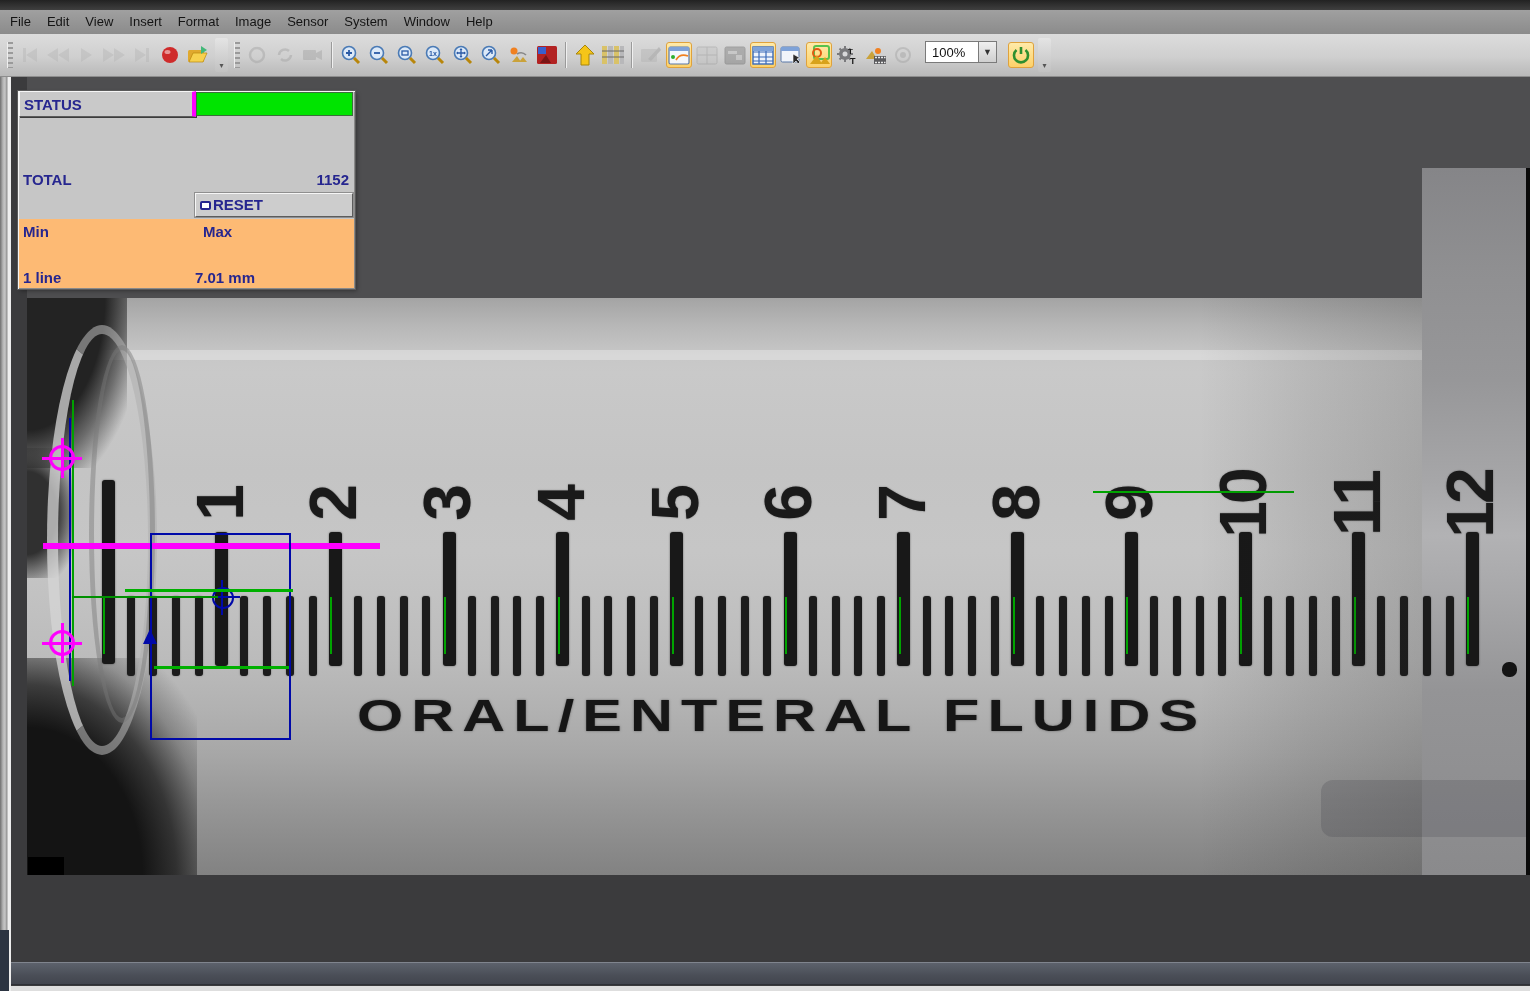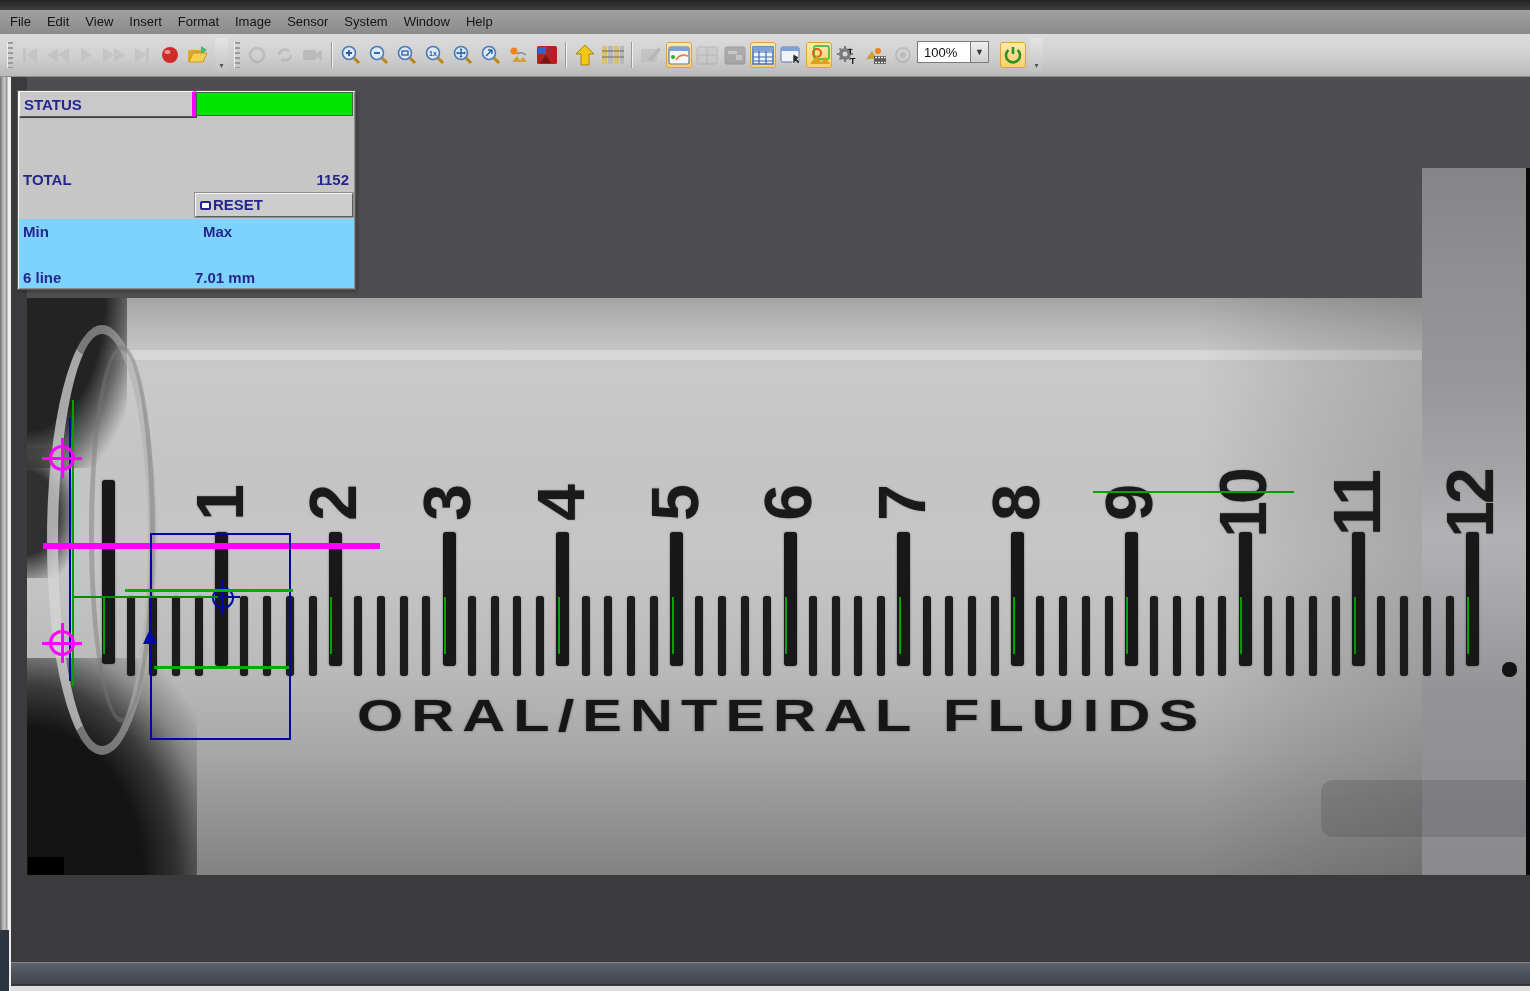--- a/index.html
+++ b/index.html
@@ -20,21 +20,21 @@
       background:repeating-linear-gradient(180deg,#9a9a9a 0 2px,transparent 2px 5px);
       border-left:1px solid #eee;}
   .tb{width:26px;height:26px;margin:0 1px;border:1px solid transparent;border-radius:3px;
       display:flex;align-items:center;justify-content:center;position:relative;}
   .tb.active{background:linear-gradient(180deg,#ffeaa9,#fdd169);border:1px solid #dfa23c;}
   .tb.dis{opacity:.38;filter:grayscale(1);}
   .tbsep{width:2px;height:26px;margin:0 4px;border-left:1px solid #9a9a9a;border-right:1px solid #f0f0f0;}
   .tb-overflow{width:13px;height:34px;margin:0 3px;border-radius:2px;
       background:linear-gradient(180deg,#e4e4e4,#c2c2c2);display:flex;align-items:flex-end;justify-content:center;
       font-size:8px;color:#555;padding-bottom:2px;}
-  #zoomcombo{display:flex;margin-left:0;height:28px;}
+  #zoomcombo{display:flex;margin-left:8px;height:28px;}
   #zoomval{width:54px;height:22px;background:#fff;border:1px solid #7a7a7a;font-size:13px;color:#111;
       display:flex;align-items:center;padding-left:6px;}
   #zoomdrop{width:18px;height:22px;background:linear-gradient(180deg,#efefef,#cfcfcf);border:1px solid #7a7a7a;border-left:none;
       font-size:9px;color:#333;display:flex;align-items:center;justify-content:center;}
   .tri-r{width:0;height:0;border-top:7px solid transparent;border-bottom:7px solid transparent;border-left:11px solid #b2b2b5;}
   .tri-l{width:0;height:0;border-top:7px solid transparent;border-bottom:7px solid transparent;border-right:11px solid #b2b2b5;}
   .bar-v{width:3px;height:14px;background:#b2b2b5;}
 
   
   #leftstrip{position:absolute;left:0;top:77px;width:11px;height:914px;
@@ -106,21 +106,21 @@
   .plabel{position:absolute;left:5px;}
   .pval{position:absolute;right:6px;text-align:right;}
   #statusbtn{position:absolute;left:1px;top:0;width:177px;height:26px;line-height:25px;padding-left:4px;
       background:#c9c9c9;border:1px solid;border-color:#f6f6f6 #5c5c5c #5c5c5c #f6f6f6;border-right:4px solid #ff00ff;
       box-shadow:1px 1px 0 #3c3c3c;}
   #statusled{position:absolute;left:178px;top:1px;width:157px;height:24px;background:#00e400;border:1px solid #3c6e3c;}
   #resetbtn{position:absolute;left:177px;top:102px;width:158px;height:24px;line-height:22px;
       background:#cdcdcd;border:1px solid;border-color:#f6f6f6 #5c5c5c #5c5c5c #f6f6f6;box-shadow:0 0 0 1px #8f8f8f;
       padding-left:4px;display:flex;align-items:center;}
   .reset-glyph{display:inline-block;width:11px;height:9px;border:2px solid #26268f;border-radius:2px;margin-right:2px;background:#fff;}
-  #cyanblock{position:absolute;left:1px;top:128px;width:335px;height:69px;background:#7dd3fc;}
+  #cyanblock{position:absolute;left:1px;top:128px;width:335px;height:69px;background:#fdba74;}
 </style>
 </head>
 <body>
 
 <div id="win">
 
   <div id="titlestrip"></div>
 
   <div id="menubar">
     <div class="menu-item">File</div>
@@ -489,21 +489,21 @@
       <span class="reset-glyph"></span>
       <span>RESET</span>
     </div>
 
     <div id="cyanblock">
       <div class="prow" style="top:2px;height:22px;line-height:22px;">
         <span class="plabel" style="left:4px">Min</span>
         <span class="plabel" style="left:184px">Max</span>
       </div>
       <div class="prow" style="top:49px;height:20px;line-height:20px;">
-        <span class="plabel" style="left:4px">6 line</span>
+        <span class="plabel" style="left:4px">1 line</span>
         <span class="plabel" style="left:176px">7.01 mm</span>
       </div>
     </div>
   </div>
 
   <div id="leftstrip"></div>
   <div id="leftbottom"></div>
   <div id="bottombar"></div>
   <div id="bottomwhite"></div>
 </div>

